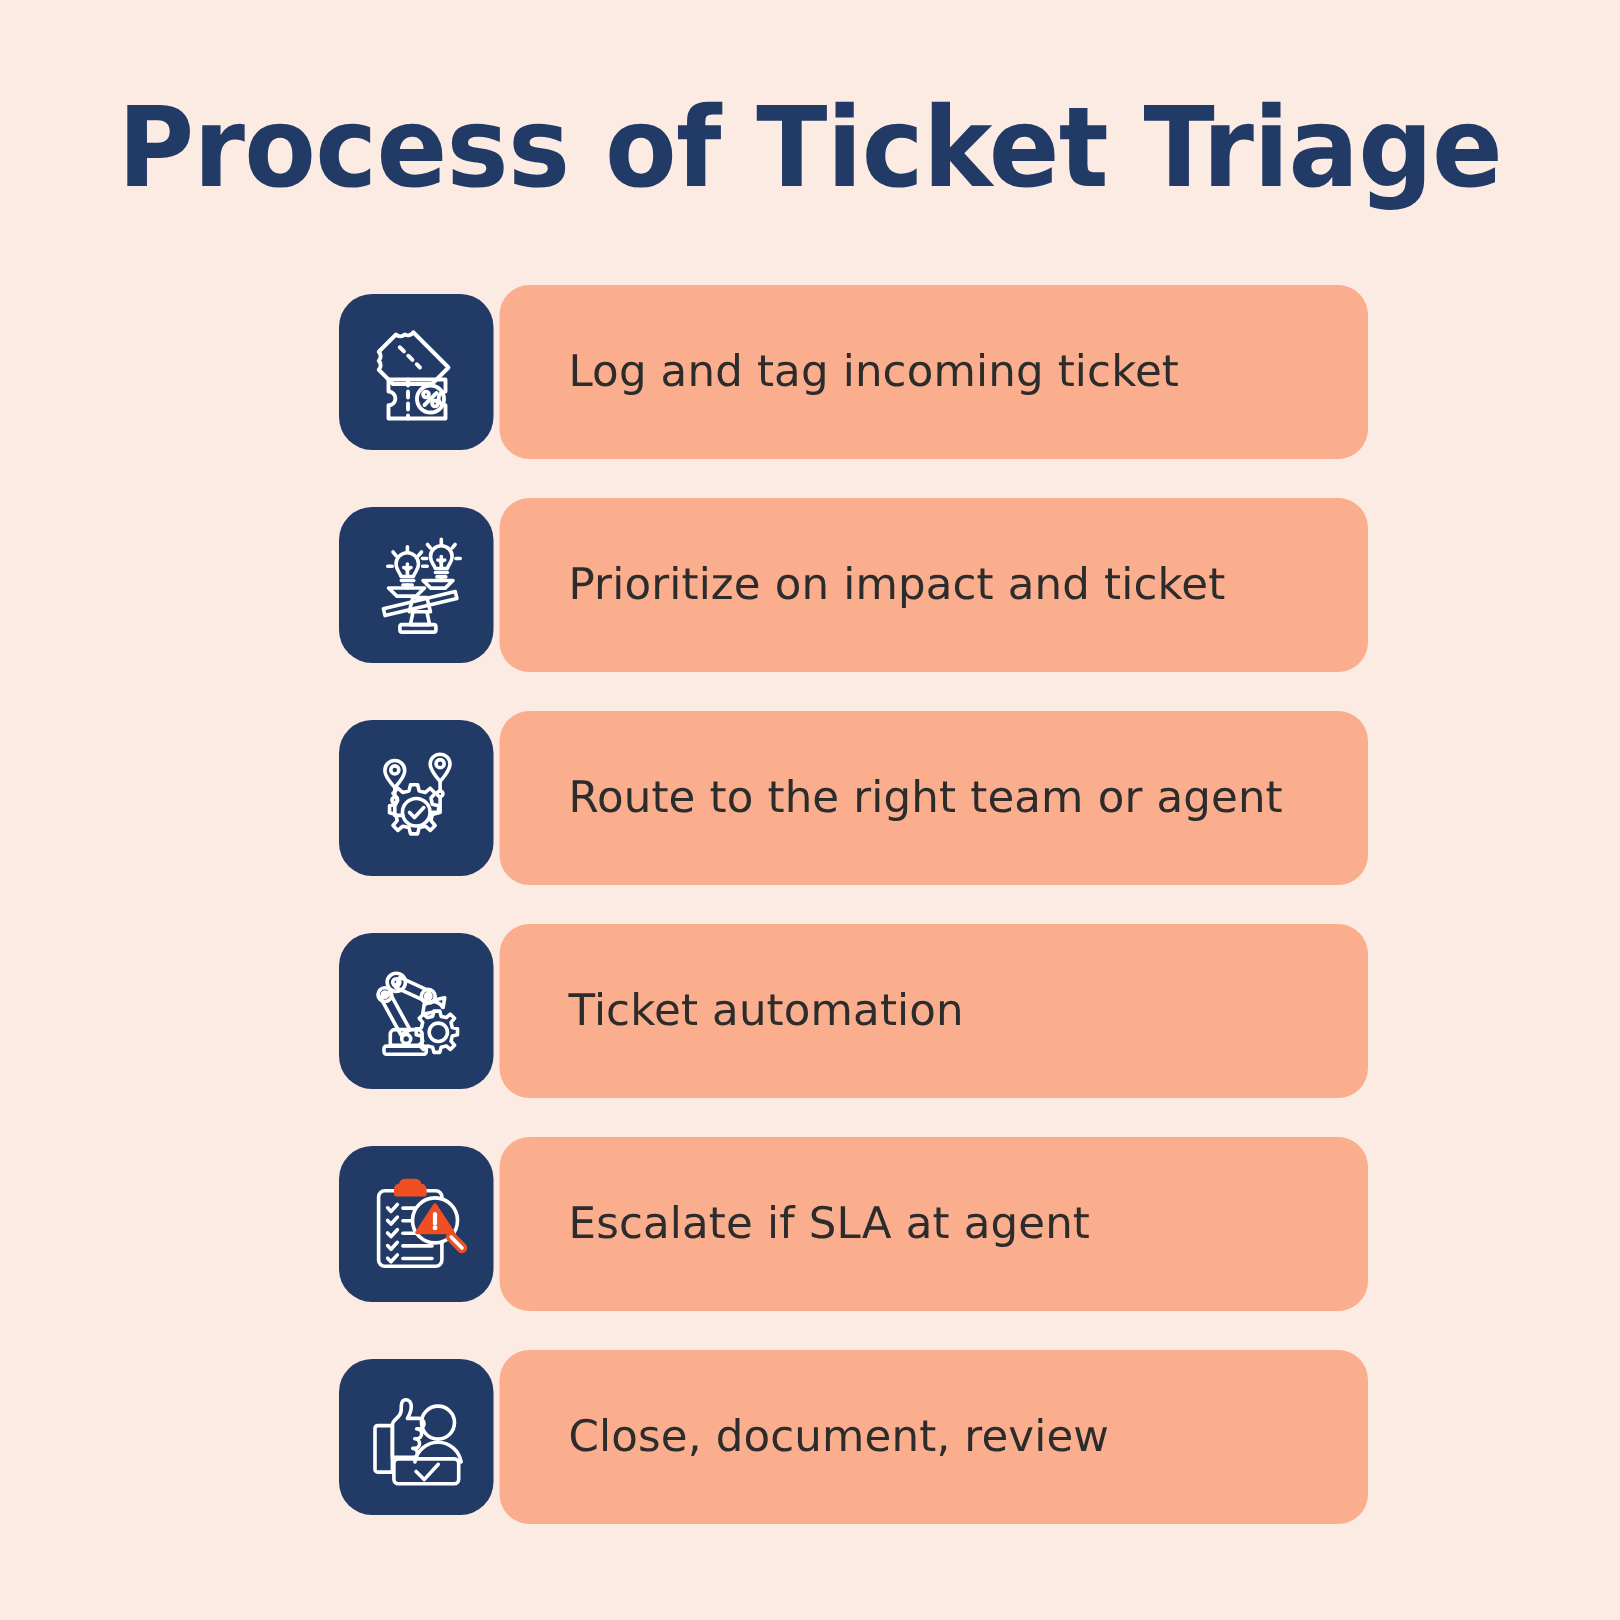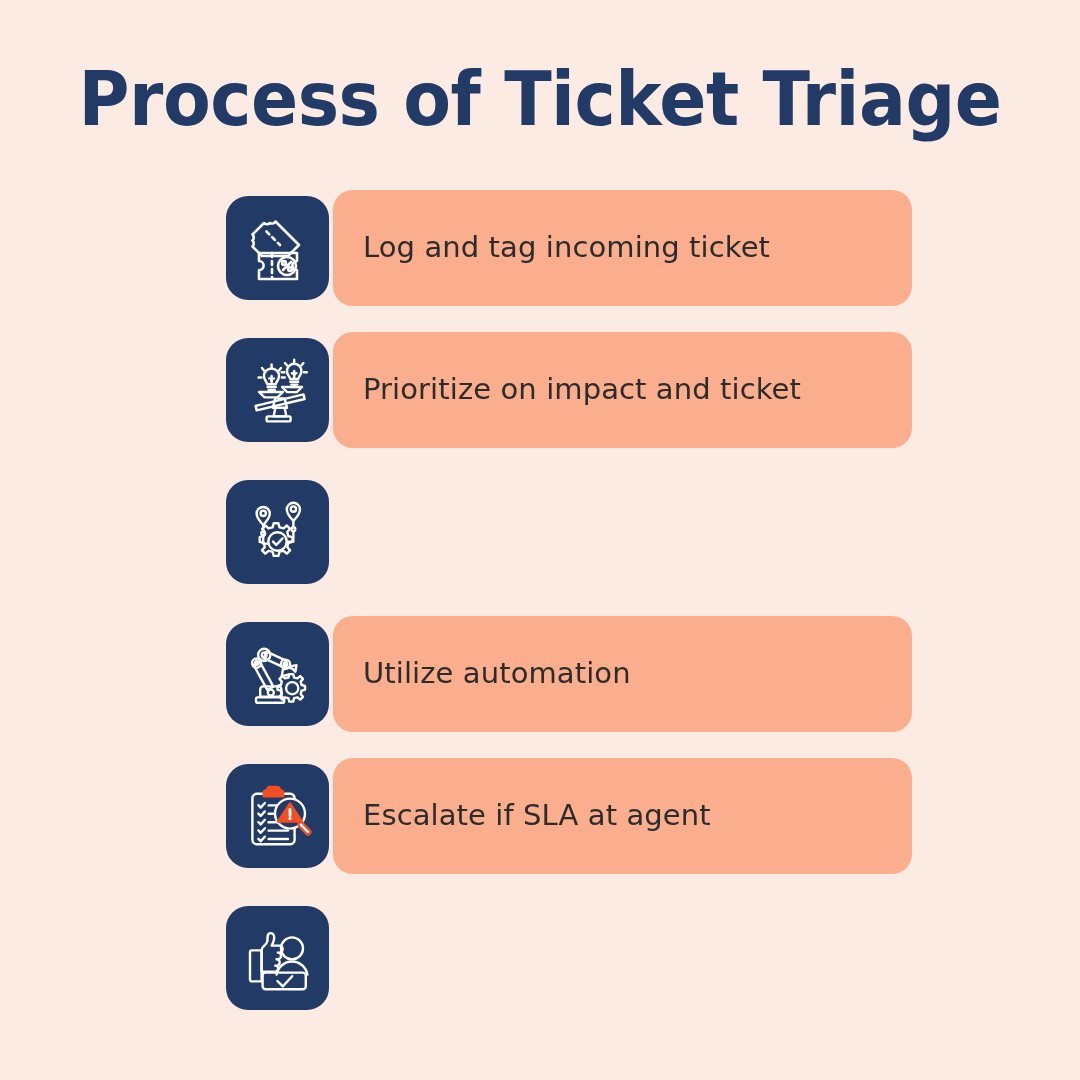--- a/index.html
+++ b/index.html
@@ -75,21 +75,21 @@
     position: absolute;
     left: 333px;
     top: 0px;
     width: 579px;
     height: 116px;
     background: #faae8d;
     border-radius: 20px;
     display: flex;
     align-items: center;
     box-sizing: border-box;
-    padding-left: 30px;
+    padding-left: 46px;
     padding-right: 22px;
   }
   .bar-label {
     color: #2c2c2c;
     font-family: "DejaVu Sans", sans-serif;
     font-size: 29px;
     line-height: 1.15;
     letter-spacing: 0.1px;
     white-space: nowrap;
   }
@@ -181,20 +181,23 @@
             <path d="M51.4 24.8 v6.6"></path>
             <circle cx="51.4" cy="33.2" r="1.9"></circle>
             <path d="M51.4 35.2 v10.4 h-5"></path>
 
             <path d="M36 29.4 l4.1 .9 3.2-2.8 3.3 3.3 -2.8 3.2 .9 4.1 4.2 1.1 v4.7 l-4.2 1.1 -.9 4.1 2.8 3.2 -3.3 3.3 -3.2-2.8 -4.1 .9 -1.1 4.2 h-4.7 l-1.1-4.2 -4.1-.9 -3.2 2.8 -3.3-3.3 2.8-3.2 -.9-4.1 -4.2-1.1 v-4.7 l4.2-1.1 .9-4.1 -2.8-3.2 3.3-3.3 3.2 2.8 4.1-.9 1.1-4.2 h4.7 Z" transform="translate(1.5,2)"></path>
             <circle cx="35.5" cy="45.5" r="9.2"></circle>
             <path d="M31 45.6 l3.3 3.4 6.2-6.6"></path>
           </svg>
         </span>
       </div>
+      <div class="bar">
+        <span class="bar-label">Route to the right team or agent</span>
+      </div>
     </div>
 
     <div class="row">
       <div class="icon-tile">
         <span>
           <svg viewBox="0 0 72 72" fill="none" stroke="#ffffff" stroke-width="2.4" stroke-linecap="round" stroke-linejoin="round">
 
             <path d="M24.6 13.6 L44.6 22.8 l-2.9 6.6 L21.7 20.2 Z"></path>
             <circle cx="22.2" cy="16.9" r="6.1"></circle>
             <circle cx="22.2" cy="16.9" r="2.4"></circle>
@@ -212,21 +215,21 @@
             <path d="M41.2 31.8 a7.7 7.7 0 0 1 11.8 1.5"></path>
             <path d="M40.8 31.6 l-1 6.5 6.4-1.3"></path>
             <path d="M53.4 33.6 l1.1-6.5 -6.4 1.4"></path>
 
             <path d="M52.6 40.6 l3.4 .8 2.7-2.3 2.8 2.8 -2.3 2.7 .8 3.4 3.5 .9 v3.9 l-3.5 .9 -.8 3.4 2.3 2.7 -2.8 2.8 -2.7-2.3 -3.4 .8 -.9 3.5 h-3.9 l-.9-3.5 -3.4-.8 -2.7 2.3 -2.8-2.8 2.3-2.7 -.8-3.4 -3.5-.9 v-3.9 l3.5-.9 .8-3.4 -2.3-2.7 2.8-2.8 2.7 2.3 3.4-.8 .9-3.5 h3.9 Z" transform="translate(-0.5,-1)"></path>
             <circle cx="50.2" cy="50.2" r="6.1"></circle>
           </svg>
         </span>
       </div>
       <div class="bar">
-        <span class="bar-label">Utilize automation</span>
+        <span class="bar-label">Ticket automation</span>
       </div>
     </div>
 
     <div class="row">
       <div class="icon-tile">
         <span>
           <svg viewBox="0 0 72 72" fill="none" stroke="#ffffff" stroke-width="2.4" stroke-linecap="round" stroke-linejoin="round">
 
             <path d="M14.6 13.8 h33.8 a4.2 4.2 0 0 1 4.2 4.2 v42 a4.2 4.2 0 0 1-4.2 4.2 H14.6
                      a4.2 4.2 0 0 1-4.2-4.2 V18 a4.2 4.2 0 0 1 4.2-4.2 Z"></path>
@@ -273,16 +276,19 @@
 
             <circle cx="50" cy="26.4" r="11"></circle>
 
             <path d="M34.6 52.6 a15.6 15.6 0 0 1 30.8 0"></path>
 
             <rect x="20.6" y="50.6" width="43.2" height="16.6" rx="3"></rect>
             <path d="M35.4 59 l5.4 5.4 9.4-10.2"></path>
           </svg>
         </span>
       </div>
+      <div class="bar">
+        <span class="bar-label">Close, document, review</span>
+      </div>
     </div>
 
   </div>
 </div>
 
 </body></html>

